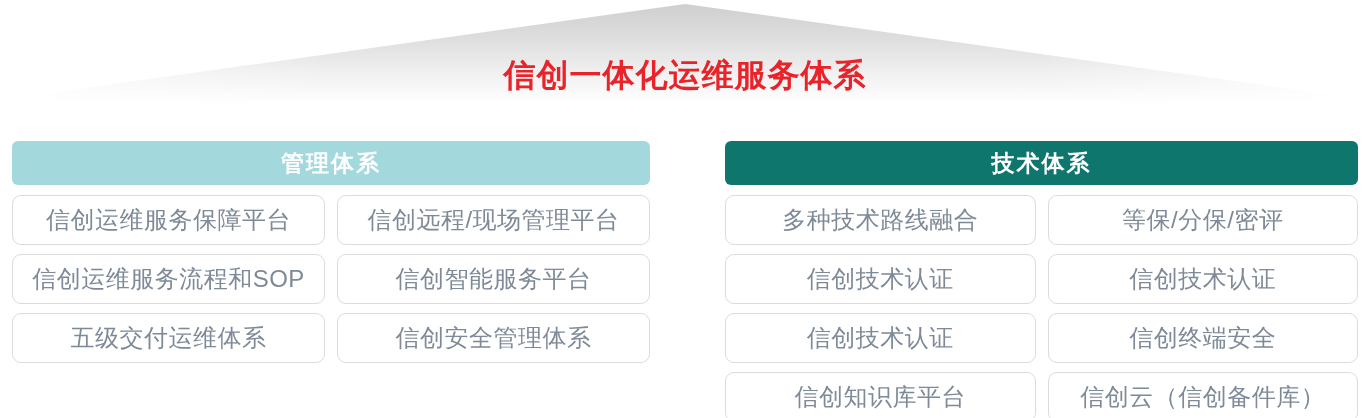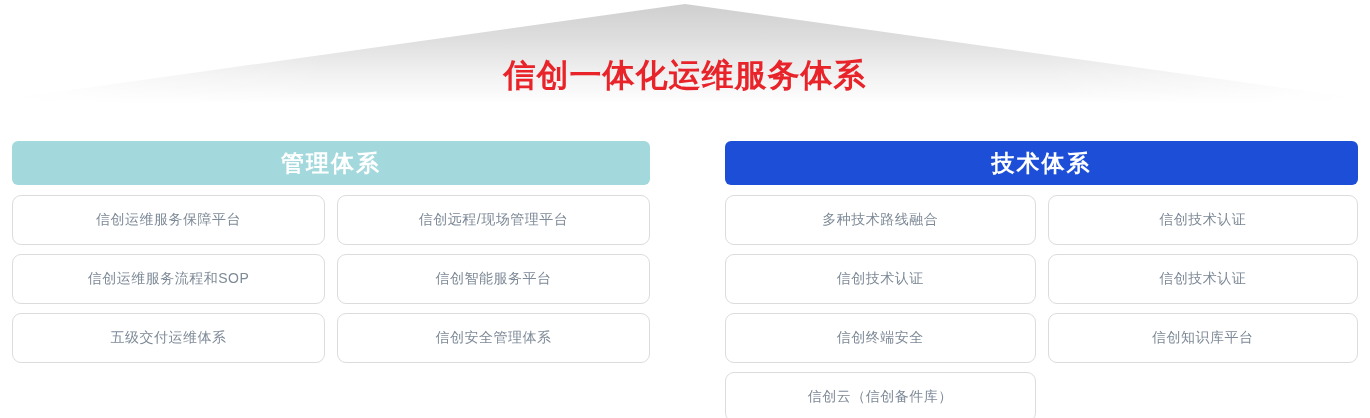--- a/index.html
+++ b/index.html
@@ -65,40 +65,40 @@
     display: flex;
     align-items: center;
     justify-content: center;
     color: #ffffff;
     font-size: 23px;
     font-weight: 700;
     letter-spacing: 2px;
     white-space: nowrap;
   }
   .section-header.mgmt { background: #A3D8DC; }
-  .section-header.tech { background: #1d4ed8; }
+  .section-header.tech { background: #0f766e; }
 
   .grid {
     margin-top: 10px;
     display: grid;
     grid-template-columns: 1fr 1fr;
     column-gap: 12px;
     row-gap: 9px;
   }
 
   .cell {
     height: 50px;
     border: 1px solid #dcdcdc;
     border-radius: 9px;
     background: #ffffff;
     display: flex;
     align-items: center;
     justify-content: center;
     color: #7e8a97;
-    font-size: 14px;
+    font-size: 24px;
     letter-spacing: 0.5px;
     white-space: nowrap;
     box-sizing: border-box;
   }
 </style>
 </head>
 <body>
 
 <div id="canvas">
 
@@ -139,20 +139,21 @@
       <div class="cell">信创智能服务平台</div>
       <div class="cell">五级交付运维体系</div>
       <div class="cell">信创安全管理体系</div>
     </div>
   </div>
 
   <div class="section right">
     <div class="section-header tech">技术体系</div>
     <div class="grid">
       <div class="cell">多种技术路线融合</div>
+      <div class="cell">等保/分保/密评</div>
       <div class="cell">信创技术认证</div>
       <div class="cell">信创技术认证</div>
       <div class="cell">信创技术认证</div>
       <div class="cell">信创终端安全</div>
       <div class="cell">信创知识库平台</div>
       <div class="cell">信创云（信创备件库）</div>
     </div>
   </div>
 
 </div>

